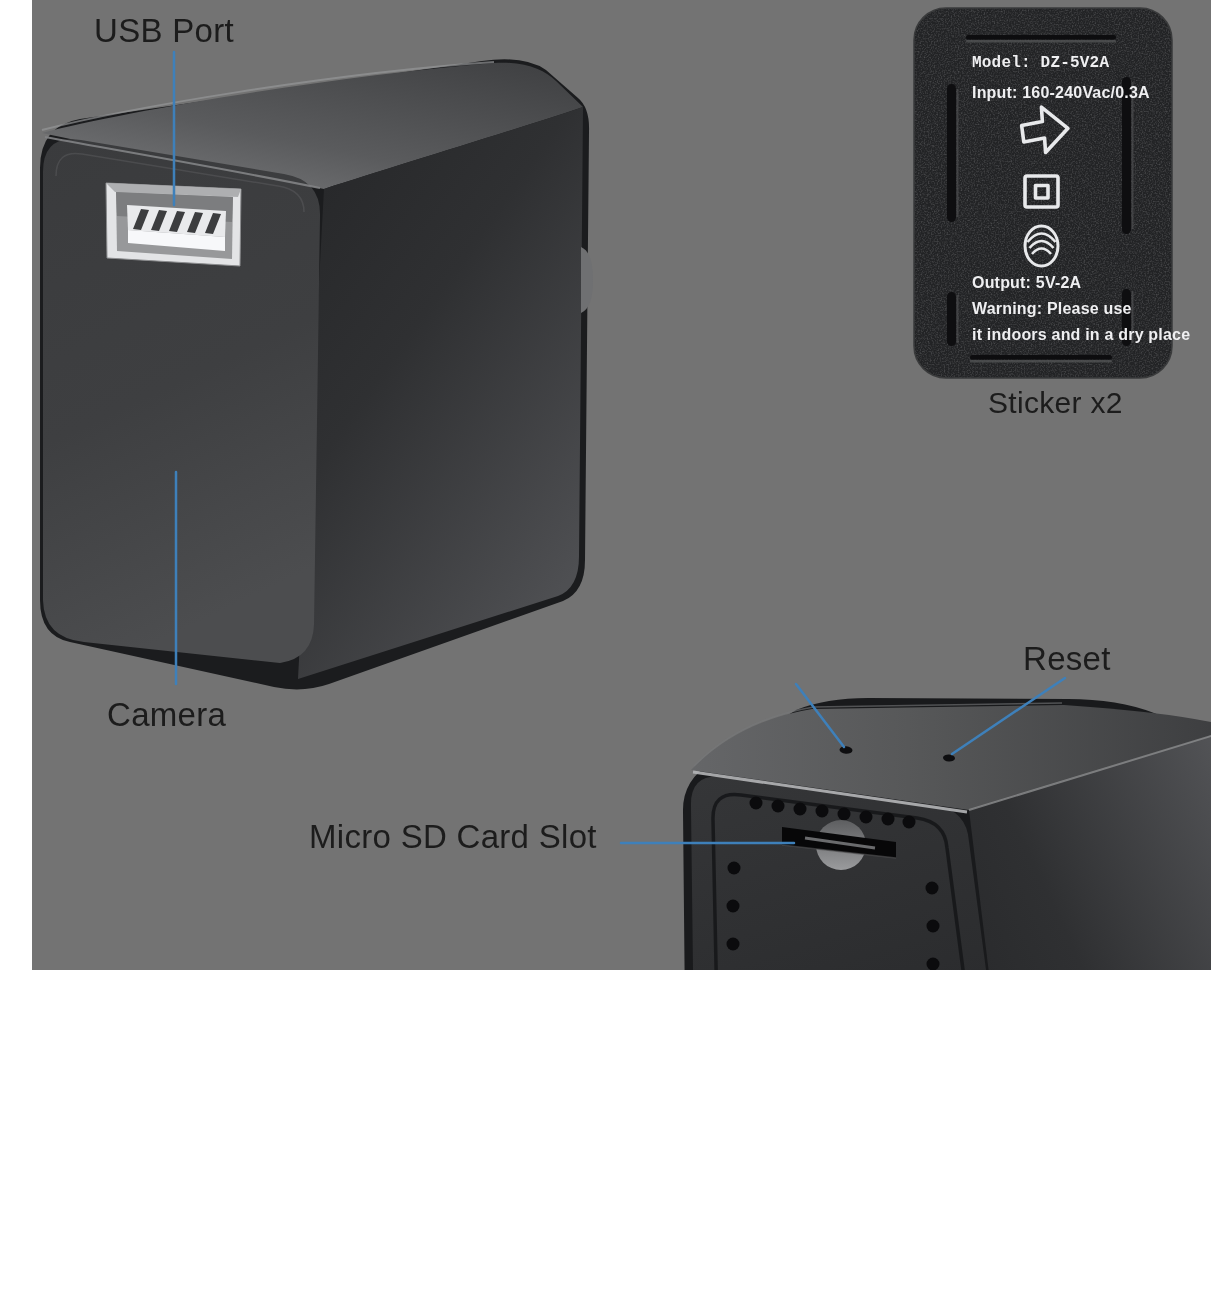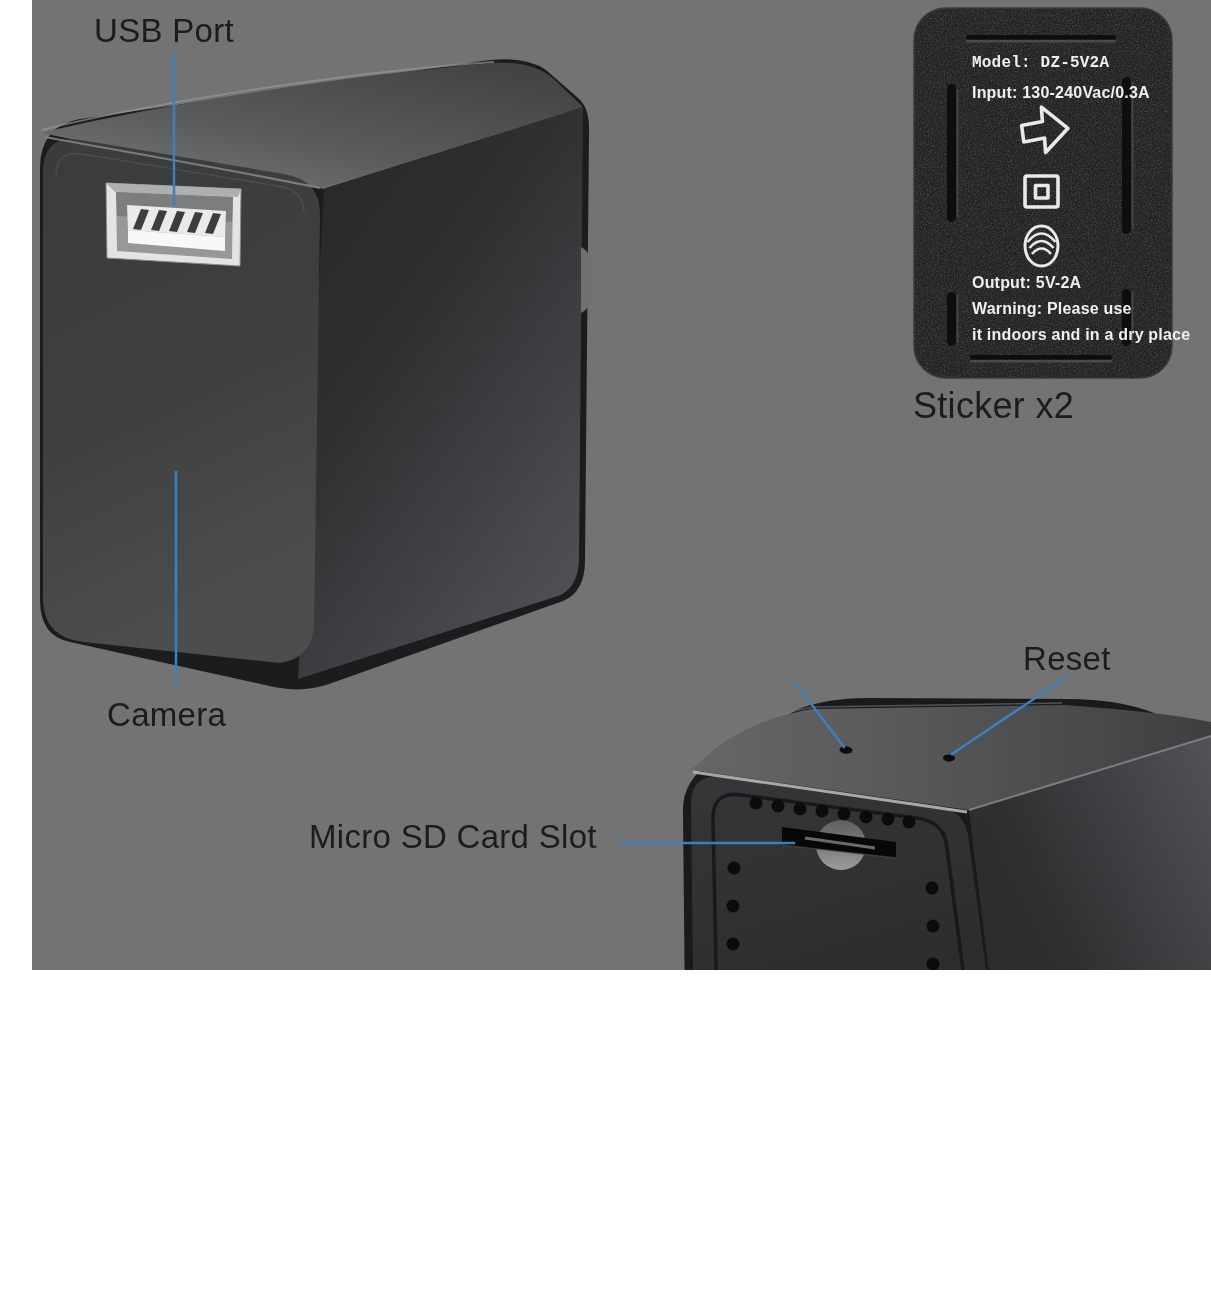--- a/index.html
+++ b/index.html
@@ -244,21 +244,21 @@
       <line x1="589" y1="843" x2="762" y2="843"></line>
       <line x1="612" y1="1228" x2="748" y2="1228"></line>
     </g>
   </svg>
 
   <div class="lbl" style="left:62px;top:13px;">USB Port</div>
   <div class="lbl" style="left:75px;top:697px;">Camera</div>
   <div class="lbl" style="left:991px;top:641px;">Reset</div>
   <div class="lbl" style="left:277px;top:819px;">Micro SD Card Slot</div>
   <div class="lbl" style="left:511px;top:1198px;">Vents</div>
-  <div class="lbl" style="left:881px;top:386px;font-size:36px;">Sticker x2</div>
+  <div class="lbl" style="left:956px;top:386px;font-size:30px;">Sticker x2</div>
 
   <div class="sticker-line" style="left:940px;top:54px;font-family:Liberation Mono, monospace;">Model: DZ-5V2A</div>
-  <div class="sticker-line" style="left:940px;top:84px;">Input: 130-240Vac/0.3A</div>
+  <div class="sticker-line" style="left:940px;top:84px;">Input: 160-240Vac/0.3A</div>
   <div class="sticker-line" style="left:940px;top:274px;">Output: 5V-2A</div>
   <div class="sticker-line" style="left:940px;top:300px;">Warning: Please use</div>
   <div class="sticker-line" style="left:940px;top:326px;">it indoors and in a dry place</div>
 
 </div>
 
 </body></html>

